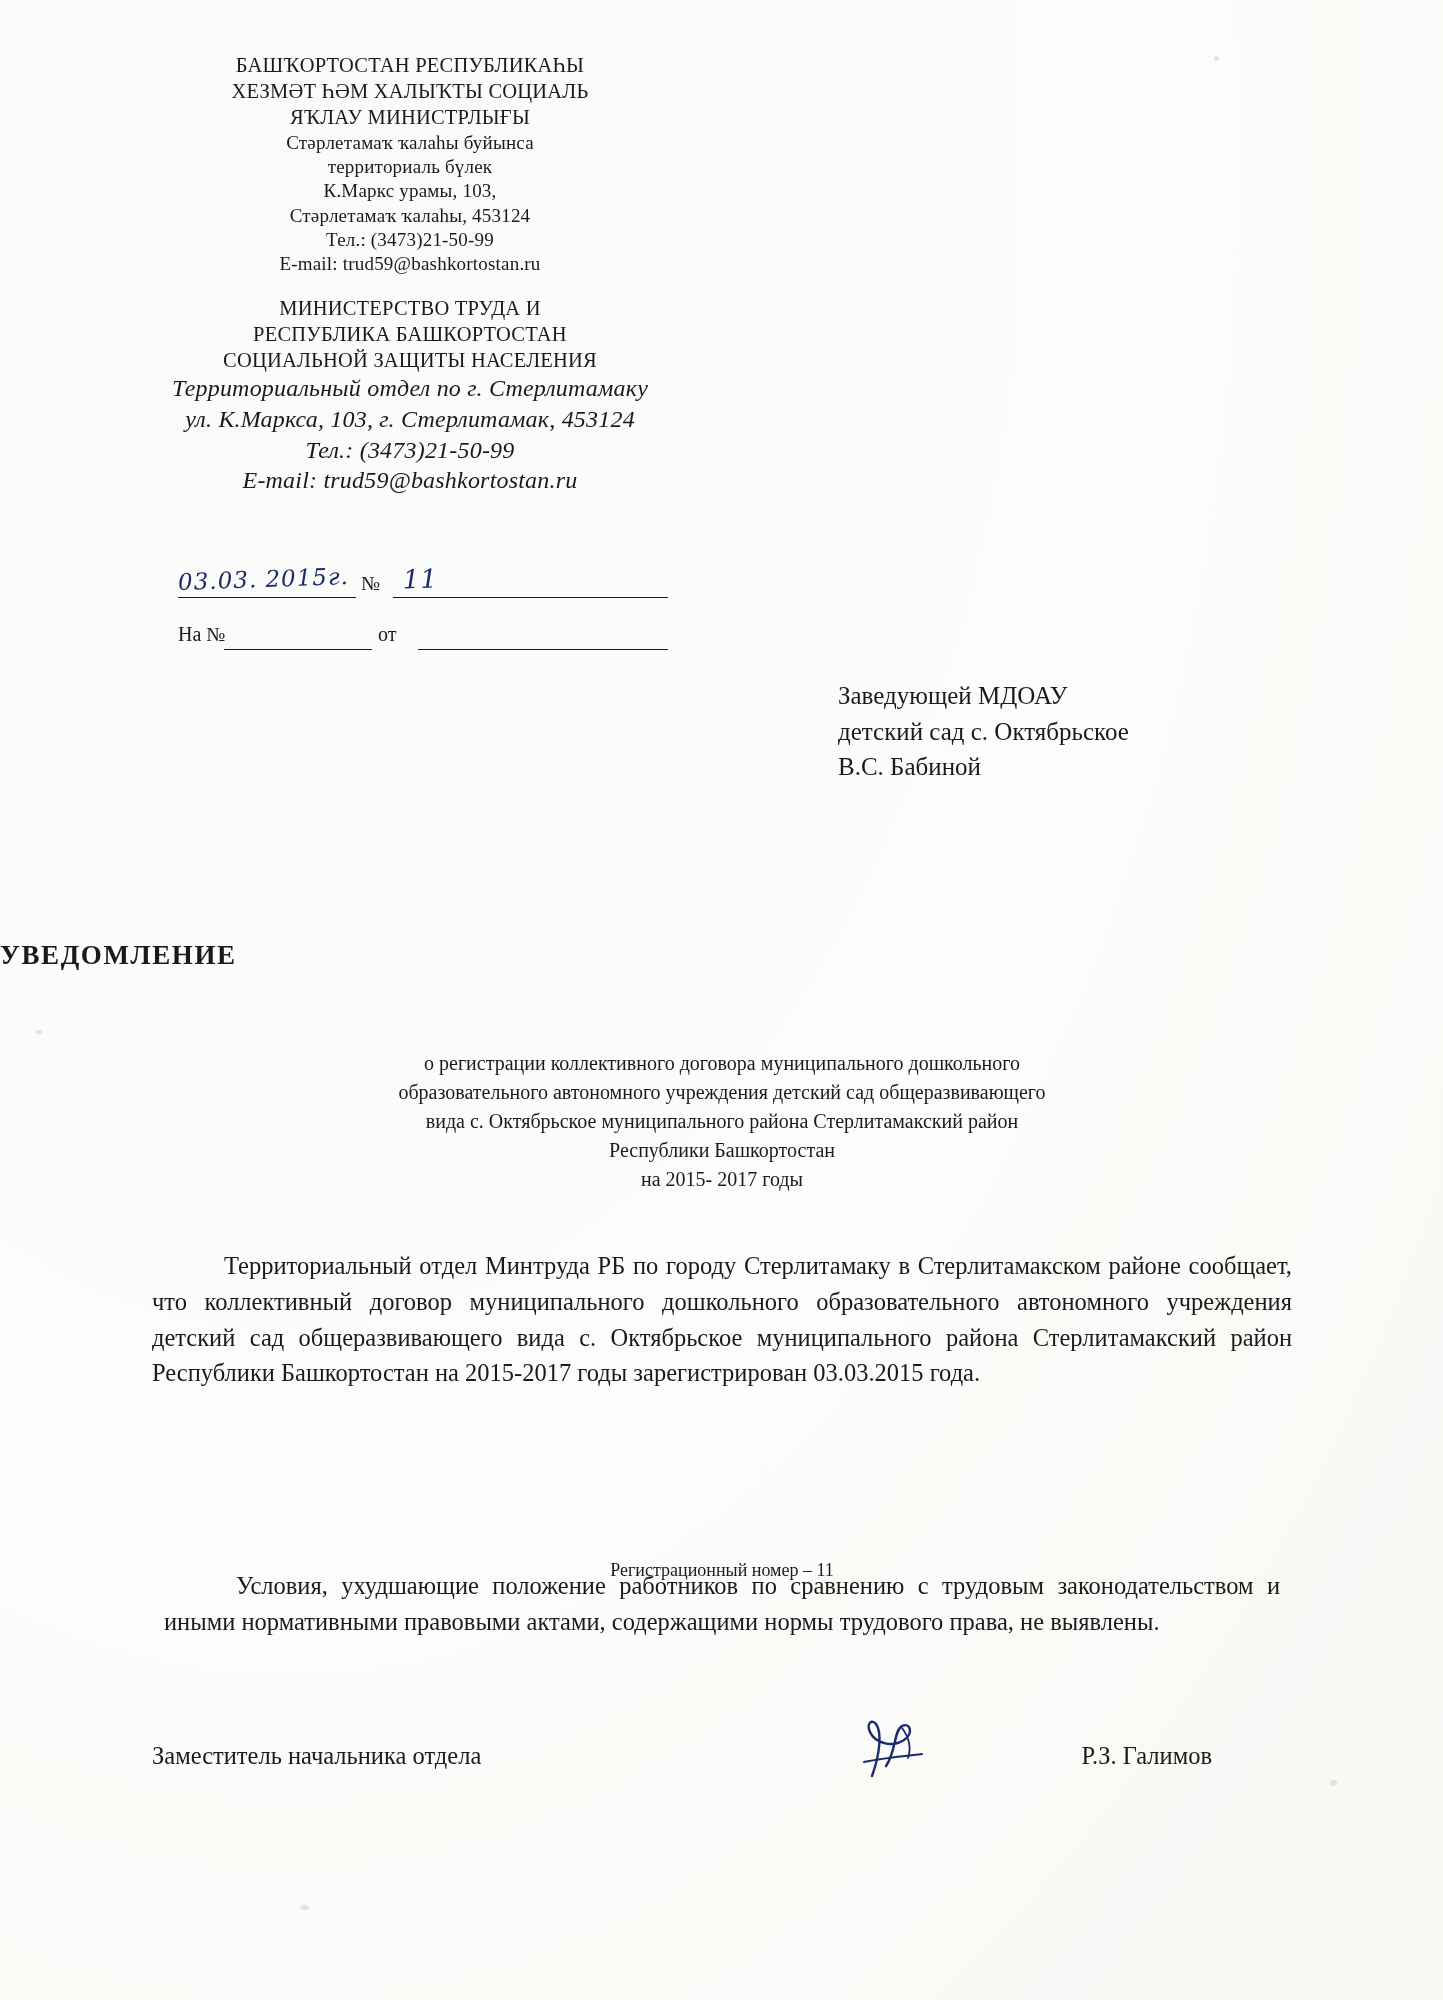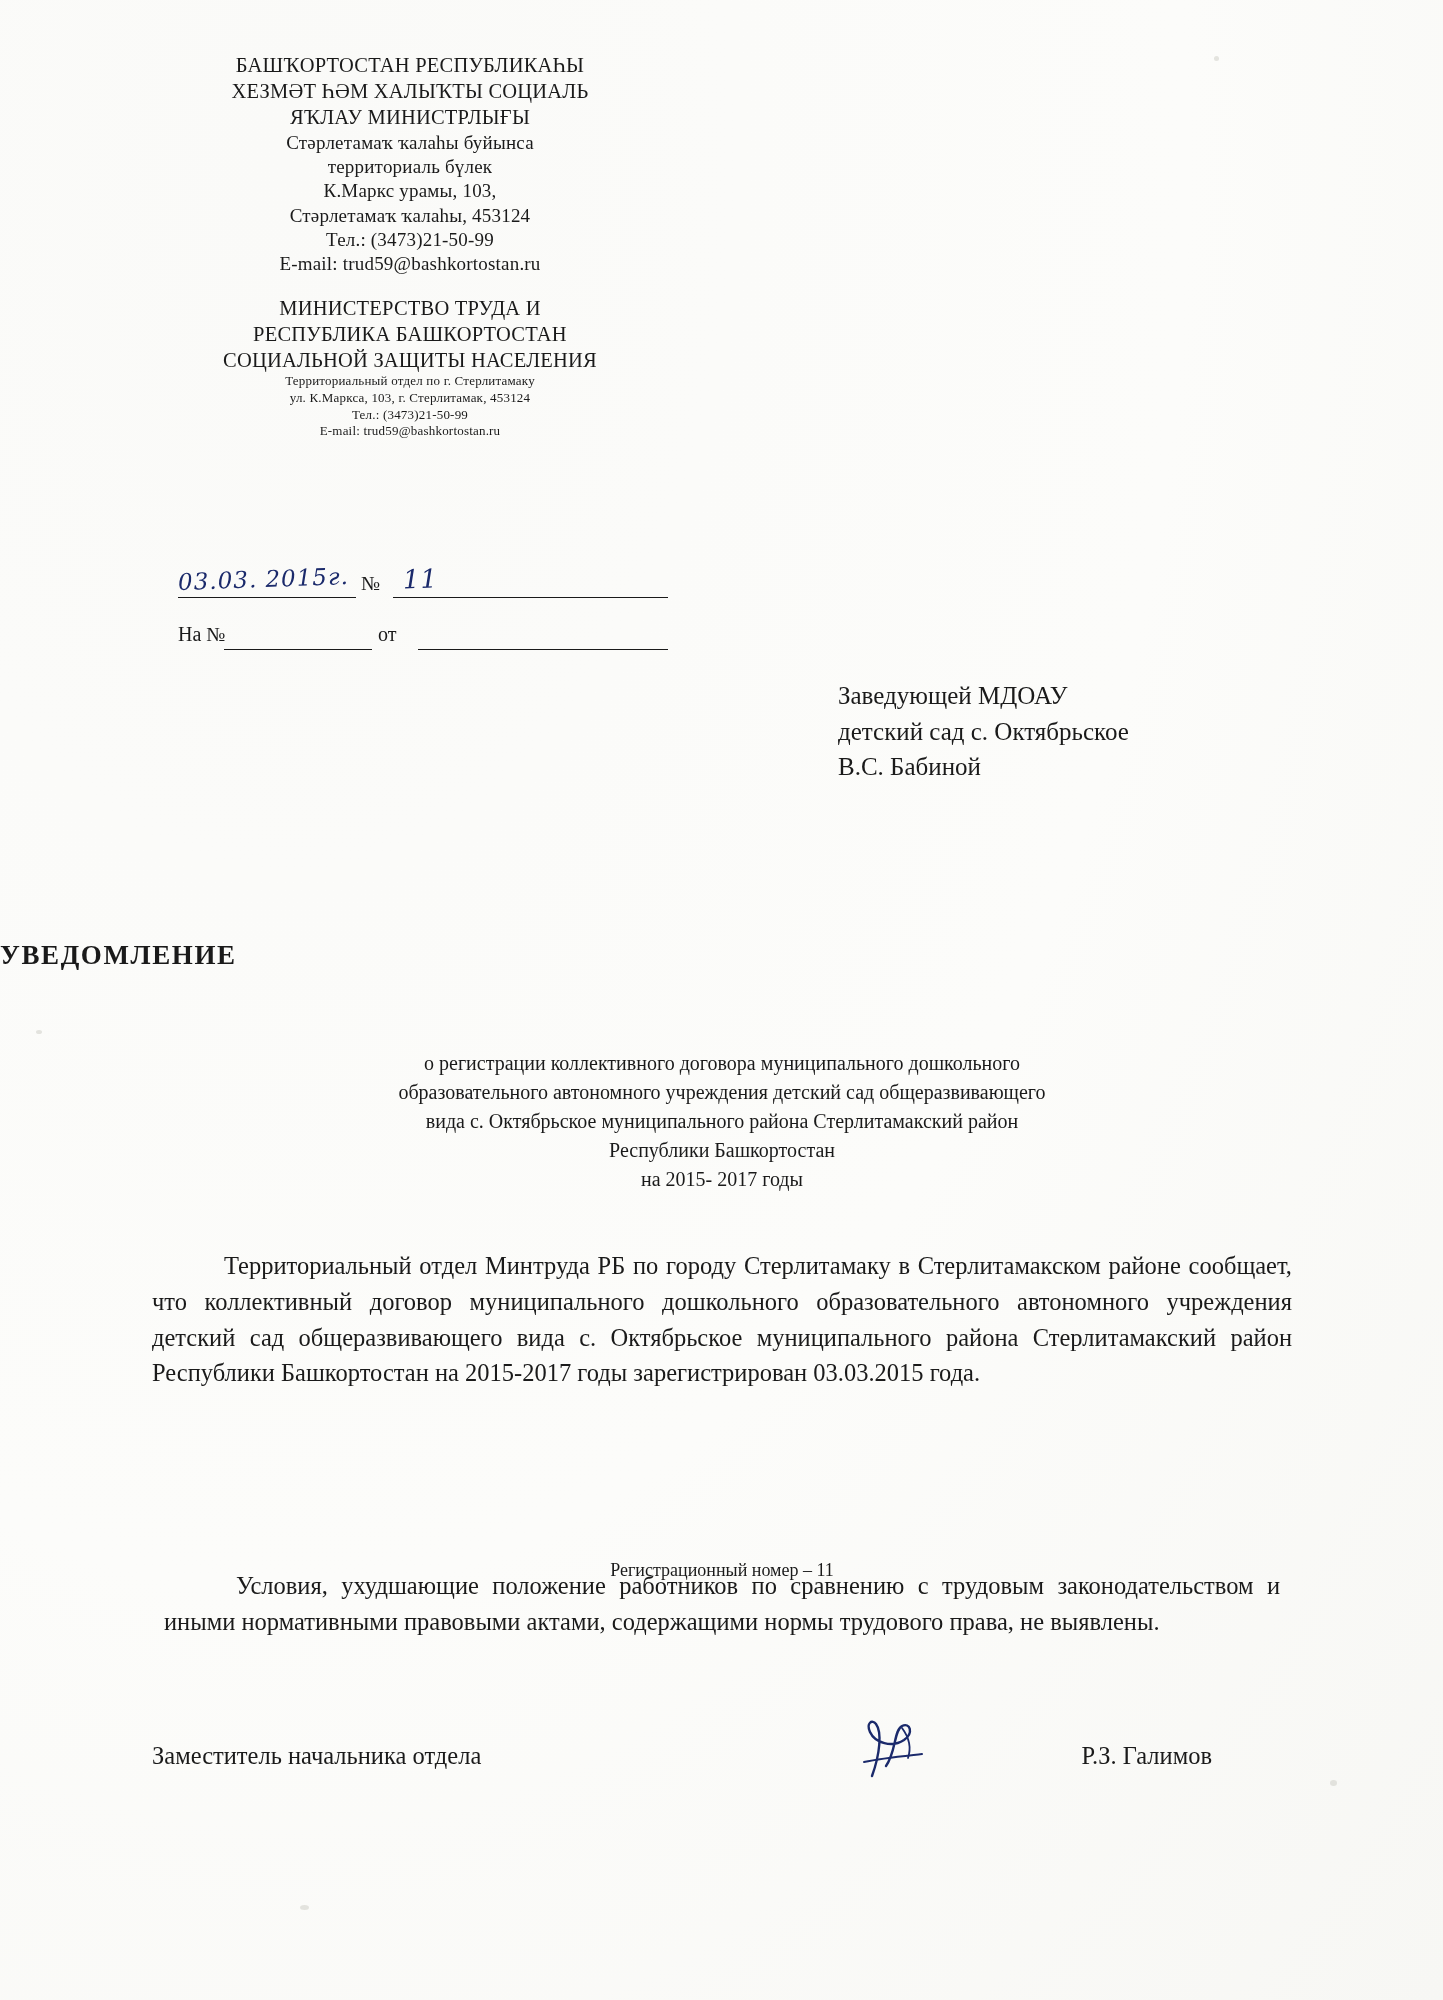--- a/index.html
+++ b/index.html
@@ -43,21 +43,21 @@
     letter-spacing: 0.2px;
   }
   .lh-bashkir .sub {
     font-size: 19px;
   }
   .lh-gap { height: 18px; }
   .lh-rus {
     font-size: 20.5px;
     letter-spacing: 0.2px;
   }
-  .lh-rus .sub { font-size: 13px; }
+  .lh-rus .sub { font-size: 24px; font-style: italic; }
 
   
   .reg-block {
     position: absolute;
     left: 178px;
     top: 570px;
     width: 500px;
     font-size: 20px;
   }
   .row1 {

